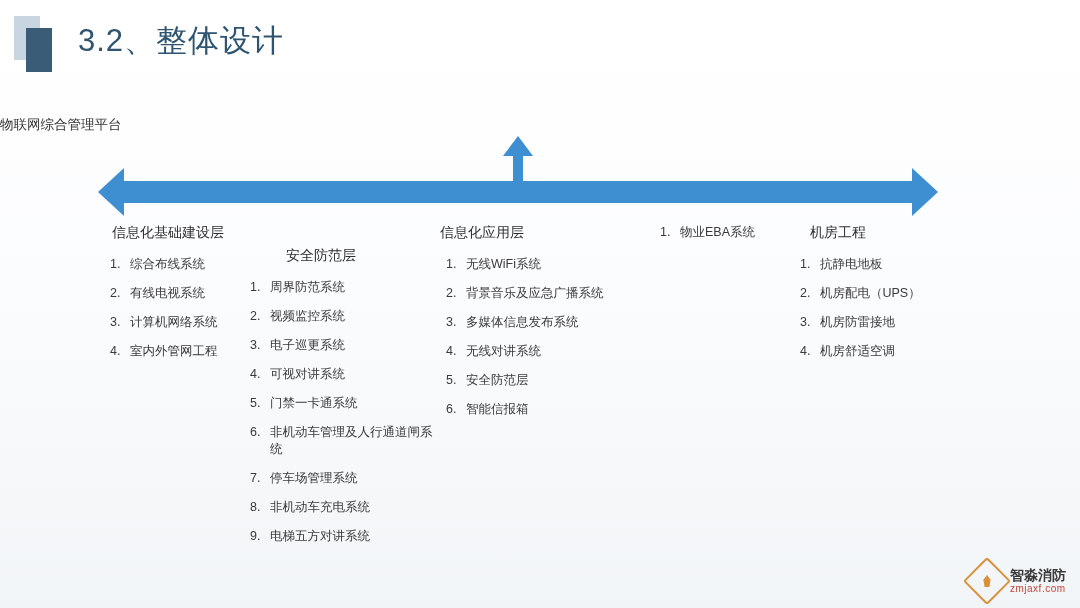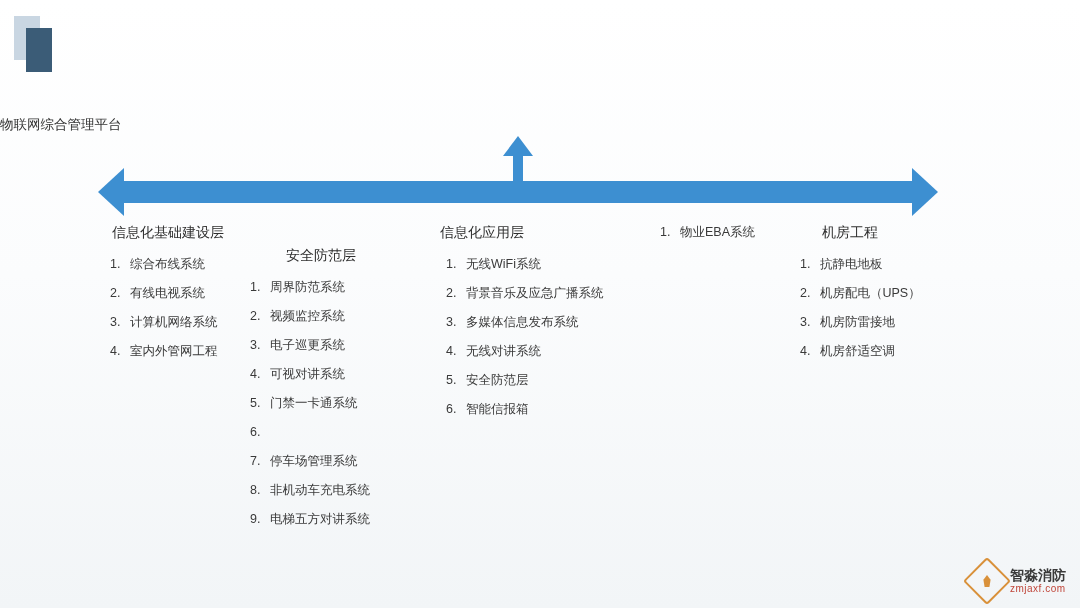--- a/index.html
+++ b/index.html
@@ -168,21 +168,21 @@
   .col-0 .col-head { margin-left: 2px; }
   .col-1 { left: 250px; width: 185px; }
   .col-1 .col-head { margin-left: 36px; margin-top: 23px; }
   .col-2 { left: 440px; width: 205px; }
   .col-2 .col-head { margin-left: 0px; }
   .col-2 .col-items { margin-left: 6px; }
   .col-3 { left: 650px; width: 150px; }
   .col-3 .col-head { margin-left: 0px; }
   .col-3 .col-items { margin-left: 10px; }
   .col-4 { left: 800px; width: 170px; }
-  .col-4 .col-head { margin-left: 22px; font-family: Liberation Serif, serif; }
+  .col-4 .col-head { margin-left: 10px; font-family: Liberation Serif, serif; }
   .col-4 .col-items { margin-left: 0px; }
   
   .watermark {
     position: absolute;
     right: 14px;
     bottom: 10px;
     display: flex;
     align-items: center;
     gap: 6px;
   }
@@ -221,20 +221,21 @@
 </style>
 </head>
 <body>
 
 <div class="slide">
 
   <div class="title-mark">
     <div class="sq-back"></div>
     <div class="sq-front"></div>
   </div>
+  <div class="slide-title">3.2、整体设计</div>
 
   <div class="platform-label">物联网综合管理平台</div>
 
   <div class="arrow-up">
     <div class="head"></div>
     <div class="shaft"></div>
   </div>
 
   <div class="arrow-h">
     <div class="cap-left"></div>
@@ -284,20 +285,21 @@
         <li>
             <span class="num">4.</span>
             <span class="txt">可视对讲系统</span>
           </li>
         <li>
             <span class="num">5.</span>
             <span class="txt">门禁一卡通系统</span>
           </li>
         <li>
             <span class="num">6.</span>
+            <span class="txt">非机动车管理及人行通道闸系统</span>
           </li>
         <li>
             <span class="num">7.</span>
             <span class="txt">停车场管理系统</span>
           </li>
         <li>
             <span class="num">8.</span>
             <span class="txt">非机动车充电系统</span>
           </li>
         <li>

